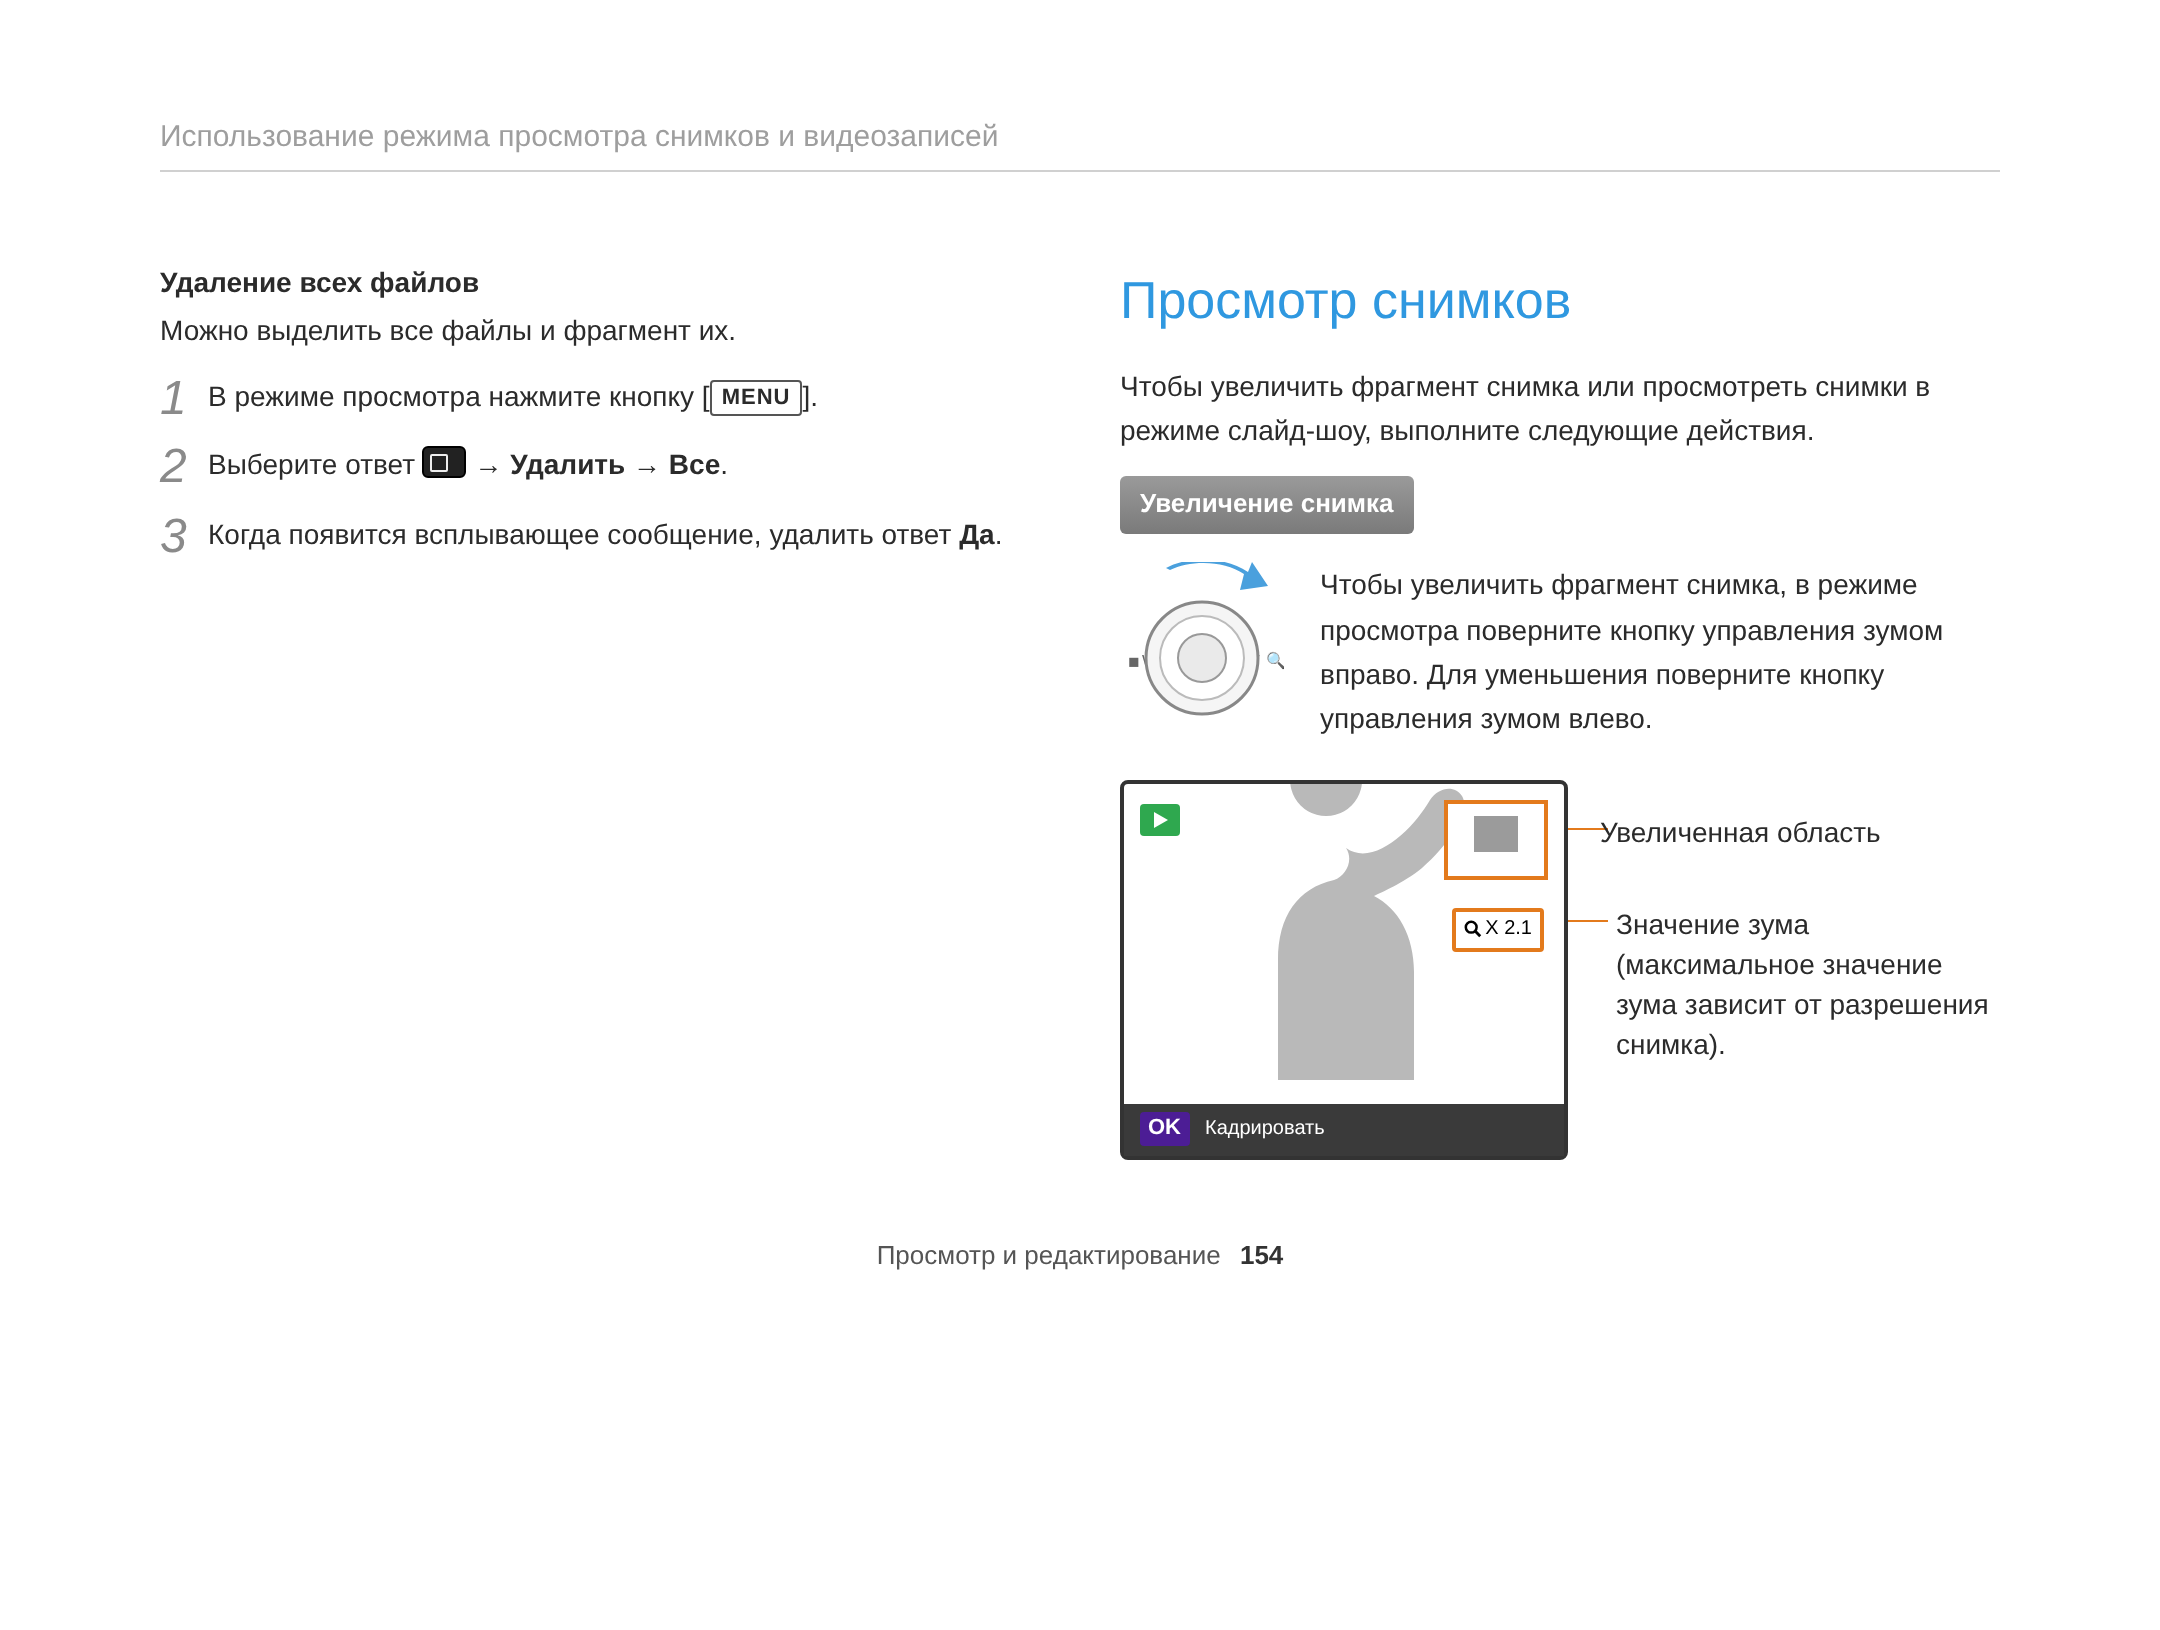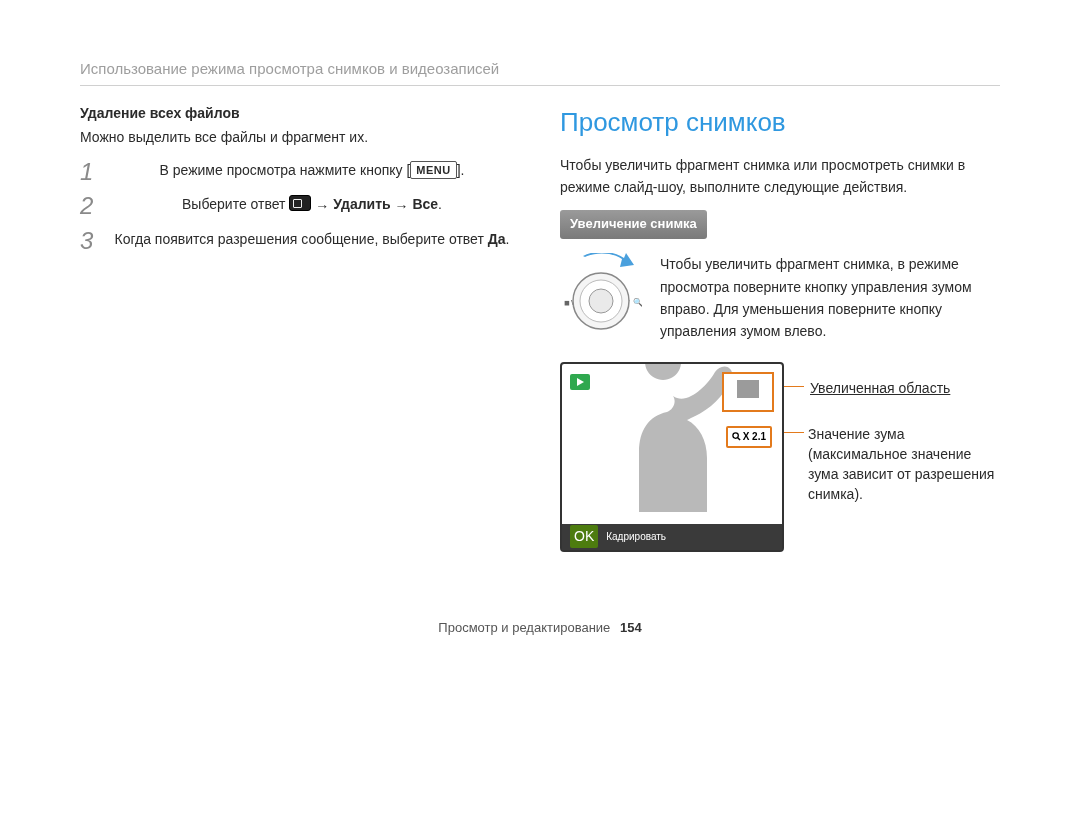--- a/index.html
+++ b/index.html
@@ -18,21 +18,21 @@
   }
   .header-line {
     font-size: 15px;
     color: #9e9e9e;
     padding-bottom: 8px;
     border-bottom: 1px solid #d0d0d0;
   }
   .columns {
     display: flex;
     gap: 40px;
-    margin-top: 16px;
+    margin-top: 44px;
   }
   .col {
     flex: 1;
     font-size: 14px;
     line-height: 1.6;
   }
   .col-left b.sub-heading {
     font-weight: bold;
     color: #2b2b2b;
   }
@@ -52,21 +52,20 @@
   .step-num {
     font-style: italic;
     font-size: 24px;
     color: #8a8a8a;
     width: 24px;
     flex: 0 0 24px;
     line-height: 1.1;
   }
   .step-body {
     flex: 1;
-    text-align: center;
   }
   .step-body .bold {
     font-weight: bold;
   }
   .menu-icon {
     display: inline-block;
     border: 1px solid #555;
     border-radius: 2px;
     padding: 0 5px;
     font-weight: bold;
@@ -189,21 +188,21 @@
     justify-content: center;
   }
   .preview-frame .play-badge svg { display: block; }
   .preview-frame .zoom-value {
     position: absolute;
     right: 10px;
     top: 62px;
     border: 2px solid #e37a1c;
     background: #fff;
     font-size: 10px;
-    font-weight: bold;
+    font-weight: normal;
     padding: 1px 4px;
     border-radius: 2px;
     display: flex;
     align-items: center;
     gap: 2px;
     color: #000;
   }
   .preview-frame .footer-bar {
     position: absolute;
     left: 0; right: 0; bottom: 0;
@@ -211,25 +210,25 @@
     background: #3a3a3a;
     display: flex;
     align-items: center;
     gap: 8px;
     padding-left: 8px;
     font-size: 10px;
     color: #fff;
   }
   .preview-frame .footer-bar .ok-btn {
     display: inline-block;
-    background: #4d7c0f;
+    background: #4c1d95;
     border-radius: 2px;
     padding: 0 4px;
-    font-weight: normal;
-    font-size: 14px;
+    font-weight: bold;
+    font-size: 11px;
   }
   .callouts {
     flex: 1;
     position: relative;
     height: 186px;
   }
   .callout {
     position: absolute;
     font-size: 14px;
     line-height: 1.45;
@@ -280,21 +279,21 @@
         <li>
           <span class="step-num">2</span>
           <span class="step-body">
             <span>Выберите ответ </span><span class="hdd-icon"></span><span> → </span><span class="bold">Удалить</span><span> → </span><span class="bold">Все</span><span>.</span>
           </span>
         </li>
 
         <li>
           <span class="step-num">3</span>
           <span class="step-body">
-            <span>Когда появится разрешения сообщение, выберите ответ </span><span class="bold">Да</span><span>.</span>
+            <span>Когда появится всплывающее сообщение, удалить ответ </span><span class="bold">Да</span><span>.</span>
           </span>
         </li>
 
       </ul>
     </div>
 
     <div class="col col-right">
 
       <h2 class="section-title">Просмотр снимков</h2>
 
@@ -353,21 +352,21 @@
           </div>
 
           <div class="footer-bar">
             <span class="ok-btn">OK</span>
             <span>Кадрировать</span>
           </div>
         </div>
 
         <div class="callouts">
           <div class="leader" style="left:-14px; top:24px; width:20px;"></div>
-          <div class="callout" style="left:12px; top:16px;text-decoration:underline;">Увеличенная область</div>
+          <div class="callout" style="left:2px; top:16px;">Увеличенная область</div>
 
           <div class="leader" style="left:-14px; top:70px; width:20px;"></div>
           <div class="callout" style="left:10px; top:62px; right:0;">Значение зума (максимальное значение зума зависит от разрешения снимка).</div>
         </div>
 
       </div>
 
     </div>
   </div>
 

